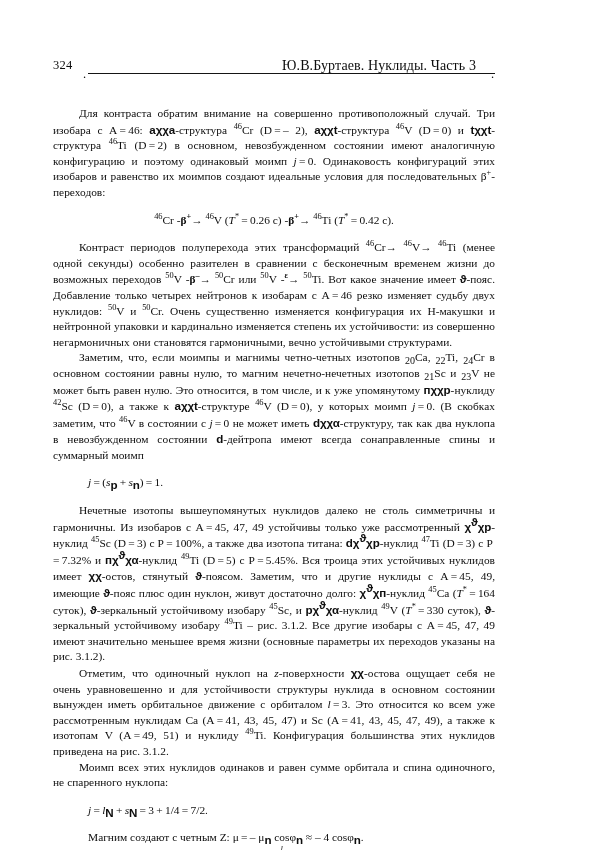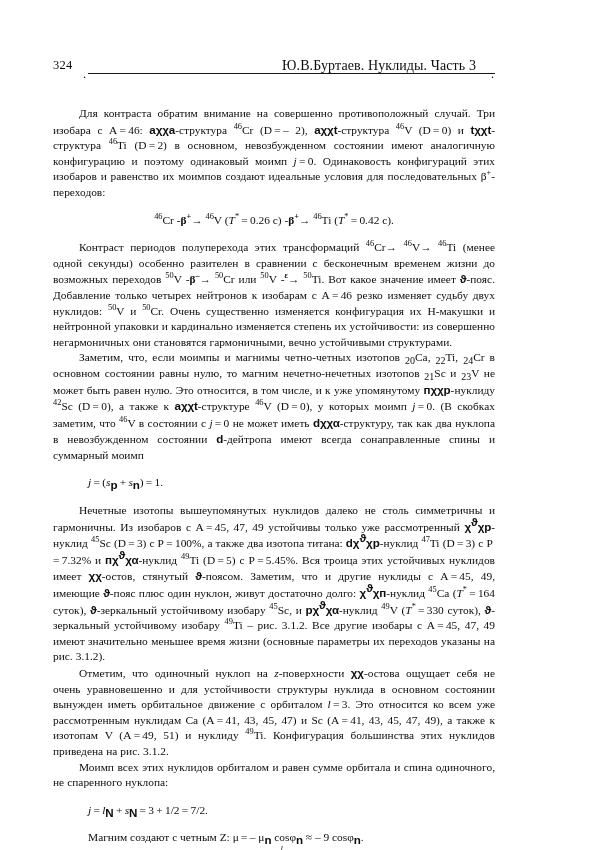--- a/index.html
+++ b/index.html
@@ -145,26 +145,26 @@
     <div class="gap-md"></div>
 
     <p class="eq indent"><span class="it">j</span><span> = (</span><span class="it">s</span><sub class="struct">p</sub><span> + </span><span class="it">s</span><sub class="struct">n</sub><span>) = 1.</span></p>
 
     <div class="gap-md"></div>
 
     <p class="par"><span>Нечетные изотопы вышеупомянутых нуклидов далеко не столь симметричны и гармоничны. Из изобаров с A = 45, 47, 49 устойчивы только уже рассмотренный </span><span class="nb"><span class="struct">χ</span><sup class="struct">ϑ</sup><span class="struct">χр</span></span><span>-нуклид </span><span class="nb"><sup class="mass">45</sup><span>Sc</span></span><span> (D = 3) с P = 100%, а также два изотопа титана: </span><span class="nb"><span class="struct">dχ</span><sup class="struct">ϑ</sup><span class="struct">χр</span></span><span>-нуклид </span><span class="nb"><sup class="mass">47</sup><span>Ti</span></span><span> (D = 3) с P = 7.32% и </span><span class="nb"><span class="struct">пχ</span><sup class="struct">ϑ</sup><span class="struct">χα</span></span><span>-нуклид </span><span class="nb"><sup class="mass">49</sup><span>Ti</span></span><span> (D = 5) с P = 5.45%. Вся троица этих устойчивых нуклидов имеет </span><span class="struct">χχ</span><span>-остов, стянутый </span><span class="struct">ϑ</span><span>-поясом. Заметим, что и другие нуклиды с A = 45, 49, имеющие </span><span class="struct">ϑ</span><span>-пояс плюс один нуклон, живут достаточно долго: </span><span class="nb"><span class="struct">χ</span><sup class="struct">ϑ</sup><span class="struct">χп</span></span><span>-нуклид </span><span class="nb"><sup class="mass">45</sup><span>Ca</span></span><span> (</span><span class="it">T</span><sup>*</sup><span> = 164 суток), </span><span class="struct">ϑ</span><span>-зеркальный устойчивому изобару </span><span class="nb"><sup class="mass">45</sup><span>Sc</span></span><span>, и </span><span class="nb"><span class="struct">рχ</span><sup class="struct">ϑ</sup><span class="struct">χα</span></span><span>-нуклид </span><span class="nb"><sup class="mass">49</sup><span>V</span></span><span> (</span><span class="it">T</span><sup>*</sup><span> = 330 суток), </span><span class="struct">ϑ</span><span>-зеркальный устойчивому изобару </span><span class="nb"><sup class="mass">49</sup><span>Ti</span></span><span> – рис. 3.1.2. Все другие изобары с A = 45, 47, 49 имеют значительно меньшее время жизни (основные параметры их переходов указаны на рис. 3.1.2).</span></p>
 
     <p class="par"><span>Отметим, что одиночный нуклоп на </span><span class="it">z</span><span>-поверхности </span><span class="struct">χχ</span><span>-остова ощущает себя не очень уравновешенно и для устойчивости структуры нуклида в основном состоянии вынужден иметь орбитальное движение с орбиталом </span><span class="it">l</span><span> = 3. Это относится ко всем уже рассмотренным нуклидам Ca (A = 41, 43, 45, 47) и Sc (A = 41, 43, 45, 47, 49), а также к изотопам V (A = 49, 51) и нуклиду </span><span class="nb"><sup class="mass">49</sup><span>Ti</span></span><span>. Конфигурация большинства этих нуклидов приведена на рис. 3.1.2.</span></p>
 
-    <p class="par"><span>Моимп всех этих нуклидов орбиталом и равен сумме орбитала и спина одиночного, не спаренного нуклопа:</span></p>
+    <p class="par"><span>Моимп всех этих нуклидов одинаков и равен сумме орбитала и спина одиночного, не спаренного нуклопа:</span></p>
 
     <div class="gap-md"></div>
 
-    <p class="eq indent"><span class="it">j</span><span> = </span><span class="it">l</span><sub class="struct">N</sub><span> + </span><span class="it">s</span><sub class="struct">N</sub><span> = 3 + 1/2 = 7/2.</span></p>
+    <p class="eq indent"><span class="it">j</span><span> = </span><span class="it">l</span><sub class="struct">N</sub><span> + </span><span class="it">s</span><sub class="struct">N</sub><span> = 3 + 1/4 = 7/2.</span></p>
 
     <div class="gap-md"></div>
 
-    <p class="eq indent"><span>Магним создают с четным Z: </span><span>μ</span><span> = – </span><span>μ</span><sub class="struct">n</sub><span> cosφ</span><sub class="struct">n</sub><span> ≈ – 9 cosφ</span><sub class="struct">n</sub><span>.</span></p>
+    <p class="eq indent"><span>Магним создают с четным Z: </span><span>μ</span><span> = – </span><span>μ</span><sub class="struct">n</sub><span> cosφ</span><sub class="struct">n</sub><span> ≈ – 4 cosφ</span><sub class="struct">n</sub><span>.</span></p>
 
     <p class="eq indent"><span>Магним нуклидов с нечетным Z: </span><span>μ</span><span> = </span><span class="nb"><span>μ</span><sub class="struct">p</sub><sup class="it">l</sup></span><span> + </span><span>μ</span><sub class="struct">p</sub><span> cosφ</span><sub class="struct">p</sub><span> ≈ 3 + 2.8 cosφ</span><sub class="struct">p</sub><span>.</span></p>
 
   </div>
 </div>
 
 </body></html>

